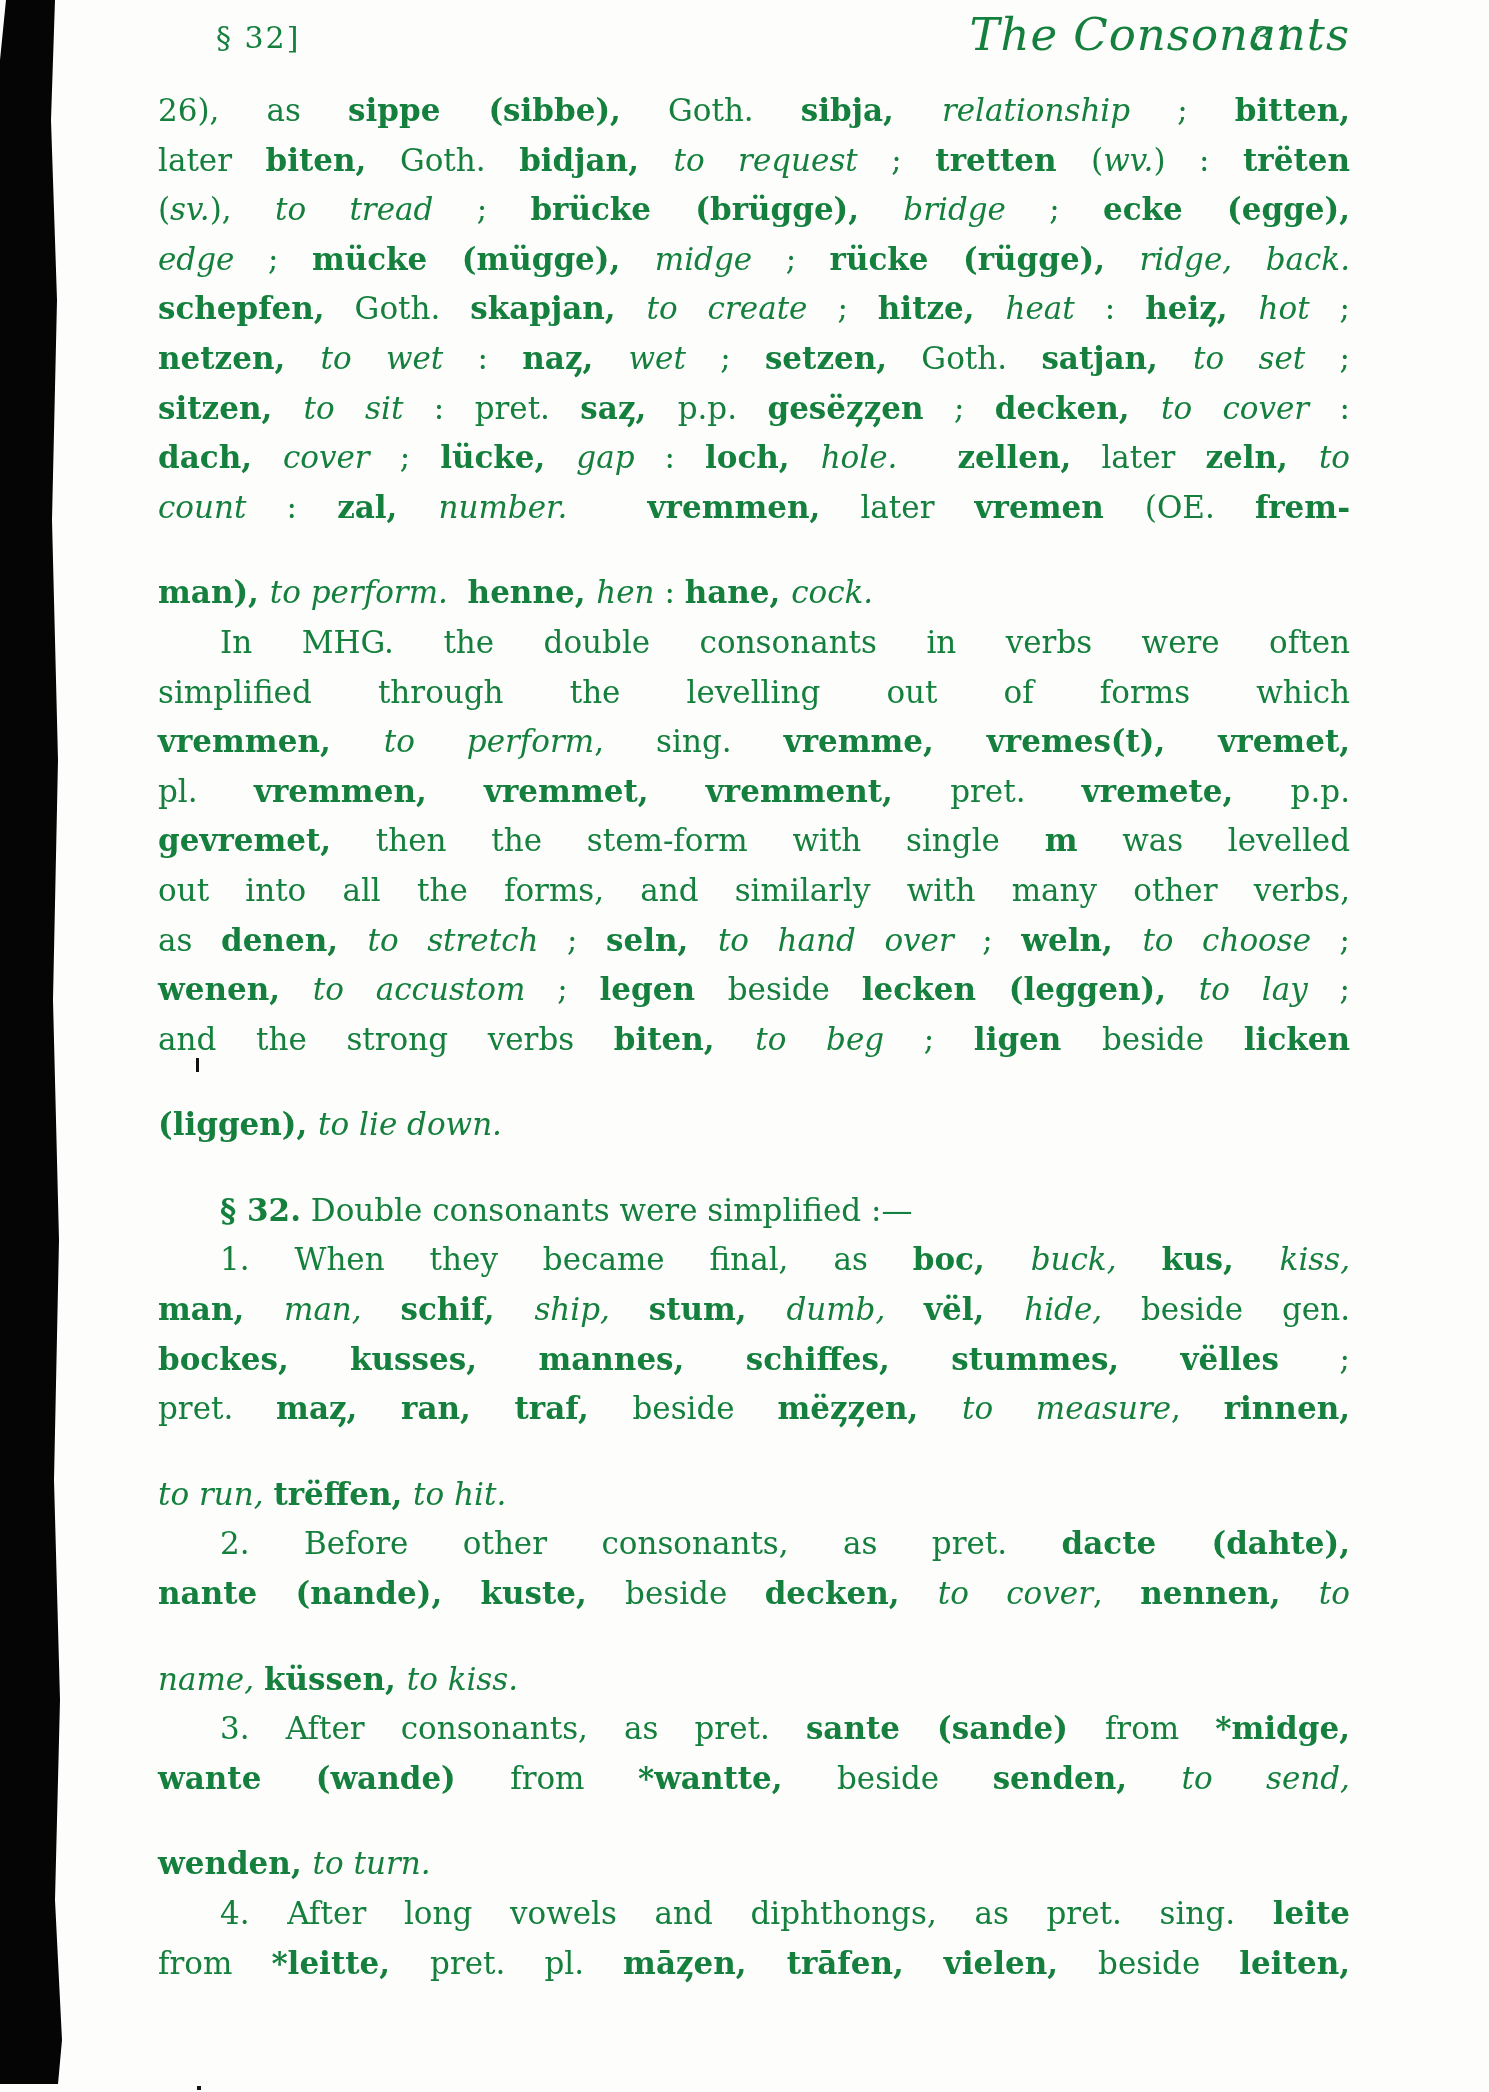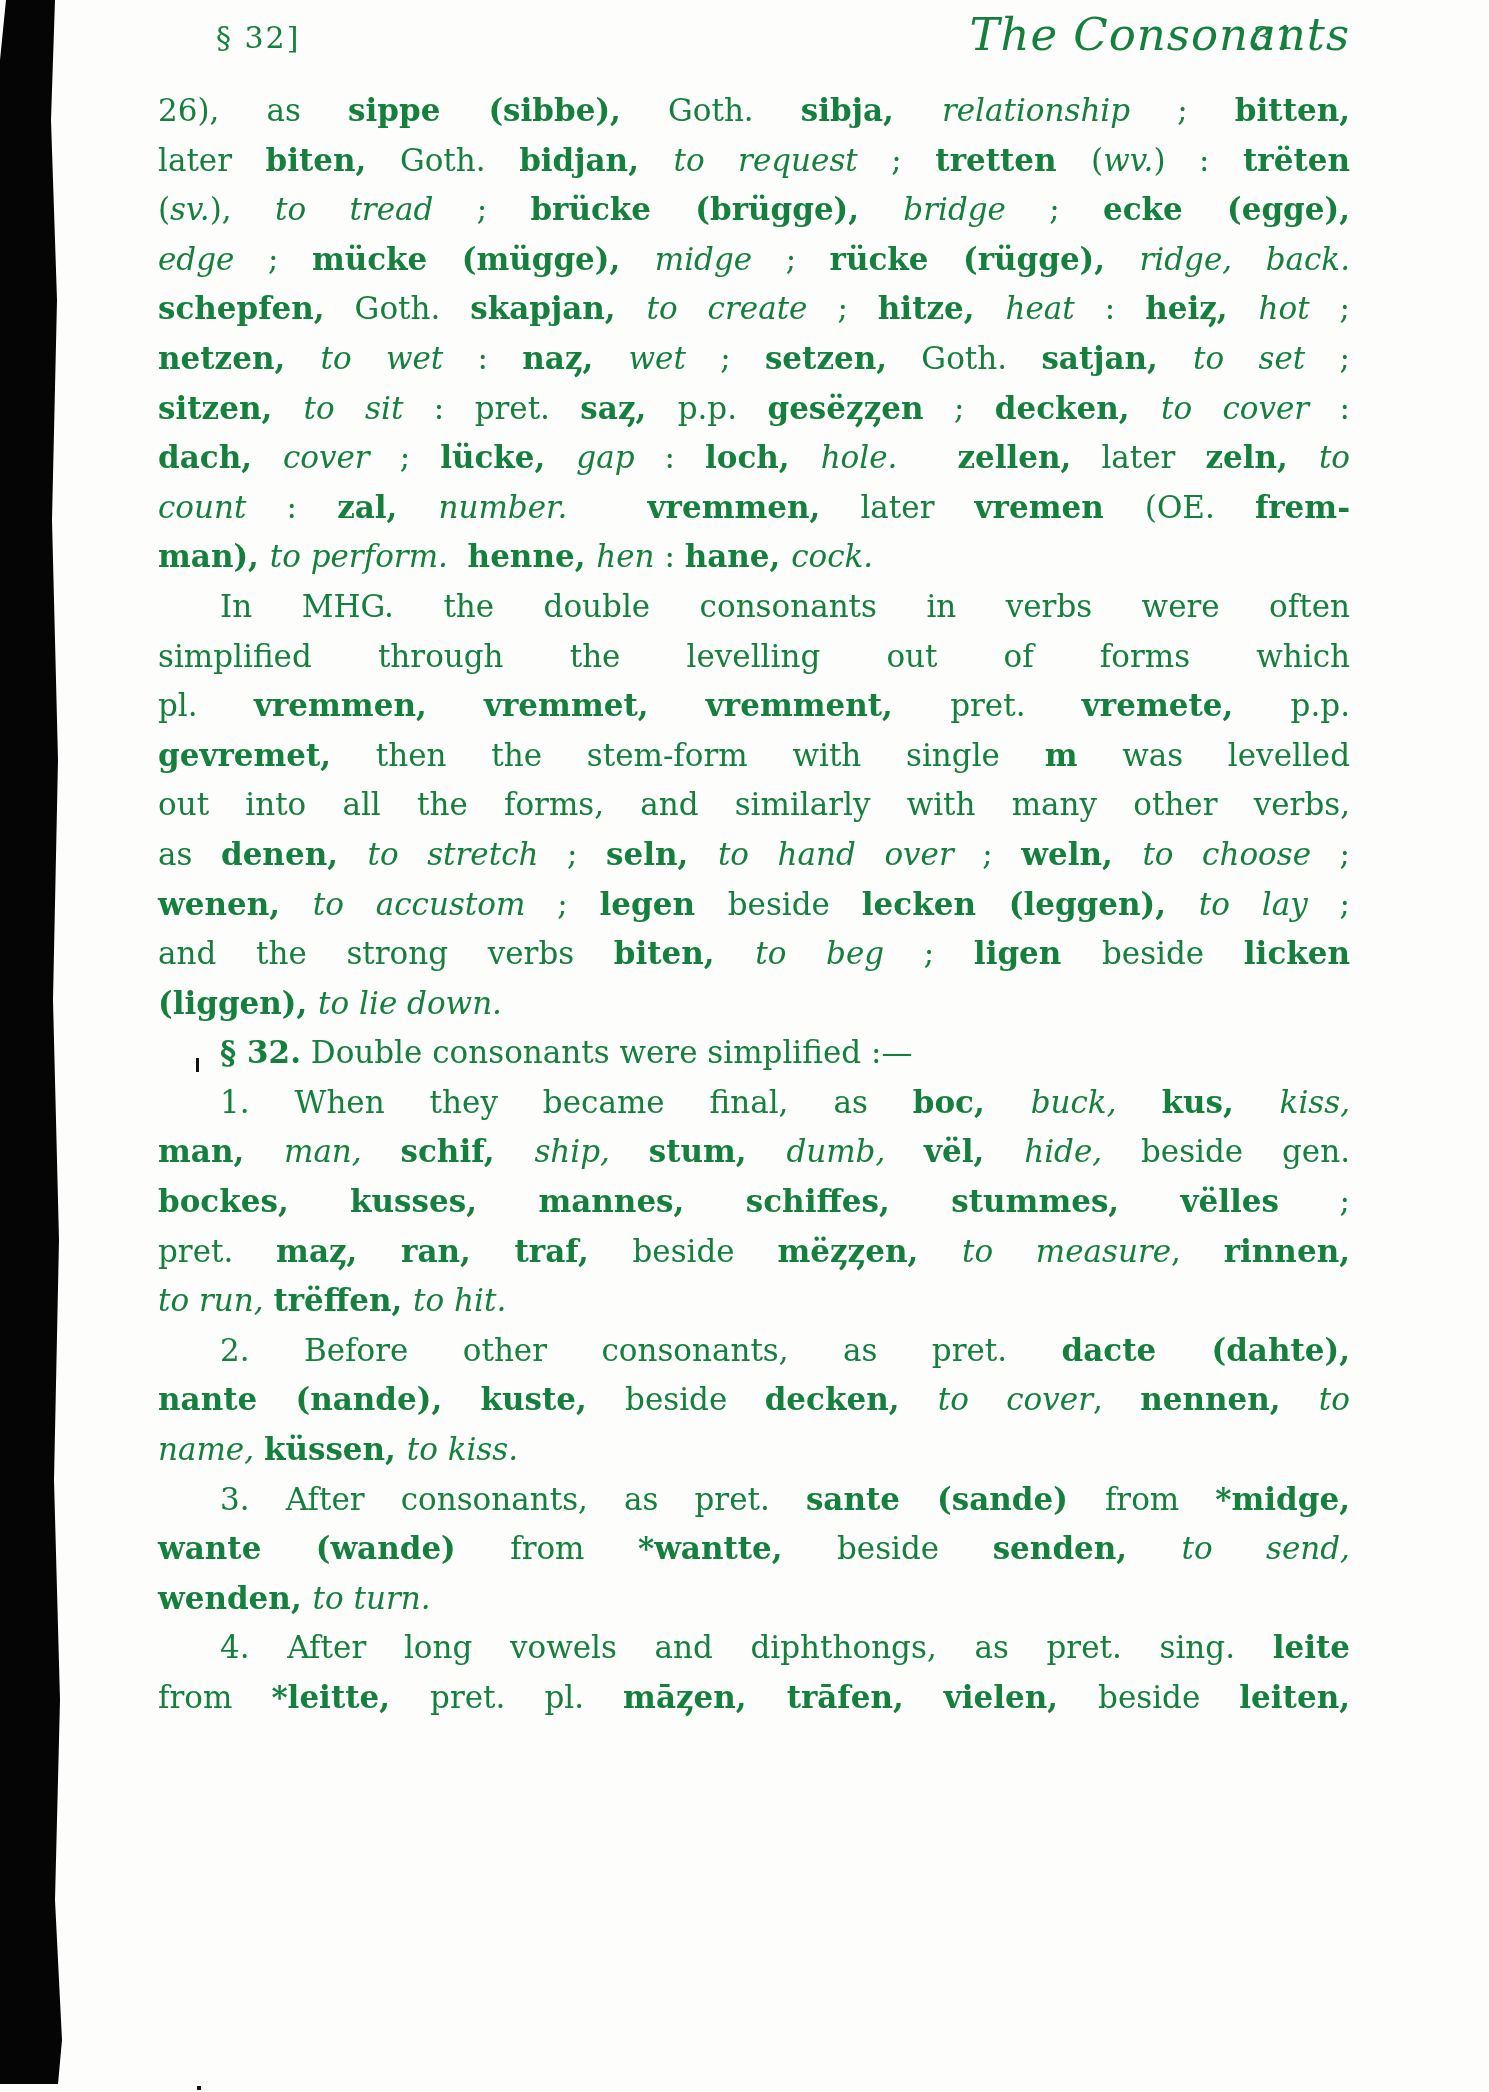--- a/index.html
+++ b/index.html
@@ -31,21 +31,21 @@
   #text-block{
     position:absolute;left:158px;top:86px;width:1192px;
     font-size:31px;
   }
   .line{
     text-align:justify;
     text-align-last:justify;
     height:49.6px;line-height:49.6px;
     white-space:normal;
   }
-  .line.end{text-align-last:left;}
+  .line.end{text-align-last:left;margin-top:36px;}
   .line.indent{text-indent:62px;}
   .b{font-weight:bold;}
   .i{font-style:italic;}
   .r{font-style:normal;font-weight:normal;}
 </style>
 </head>
 <body>
 
 <div id="page">
   <div id="gutter"></div>
@@ -64,20 +64,21 @@
       <div class="line"><span class="r">(</span><span class="i">sv.</span><span class="r">), </span><span class="i">to tread</span><span class="r"> ; </span><span class="b">brücke (brügge), </span><span class="i">bridge</span><span class="r"> ; </span><span class="b">ecke (egge),</span></div>
       <div class="line"><span class="i">edge</span><span class="r"> ; </span><span class="b">mücke (mügge), </span><span class="i">midge</span><span class="r"> ; </span><span class="b">rücke (rügge), </span><span class="i">ridge, back.</span></div>
       <div class="line"><span class="b">schepfen,</span><span class="r"> Goth. </span><span class="b">skapjan, </span><span class="i">to create</span><span class="r"> ; </span><span class="b">hitze, </span><span class="i">heat</span><span class="r"> : </span><span class="b">heiȥ, </span><span class="i">hot</span><span class="r"> ;</span></div>
       <div class="line"><span class="b">netzen, </span><span class="i">to wet</span><span class="r"> : </span><span class="b">naȥ, </span><span class="i">wet</span><span class="r"> ; </span><span class="b">setzen,</span><span class="r"> Goth. </span><span class="b">satjan, </span><span class="i">to set</span><span class="r"> ;</span></div>
       <div class="line"><span class="b">sitzen, </span><span class="i">to sit</span><span class="r"> : pret. </span><span class="b">saȥ, </span><span class="r">p.p. </span><span class="b">gesëȥȥen</span><span class="r"> ; </span><span class="b">decken, </span><span class="i">to cover</span><span class="r"> :</span></div>
       <div class="line"><span class="b">dach, </span><span class="i">cover</span><span class="r"> ; </span><span class="b">lücke, </span><span class="i">gap</span><span class="r"> : </span><span class="b">loch, </span><span class="i">hole.</span><span class="r">&nbsp; </span><span class="b">zellen,</span><span class="r"> later </span><span class="b">zeln, </span><span class="i">to</span></div>
       <div class="line"><span class="i">count</span><span class="r"> : </span><span class="b">zal, </span><span class="i">number.</span><span class="r">&nbsp; </span><span class="b">vremmen,</span><span class="r"> later </span><span class="b">vremen </span><span class="r">(OE. </span><span class="b">frem-</span></div>
       <div class="line end"><span class="b">man), </span><span class="i">to perform.</span><span class="r">&nbsp; </span><span class="b">henne, </span><span class="i">hen</span><span class="r"> : </span><span class="b">hane, </span><span class="i">cock.</span></div>
       <div class="line indent"><span class="r">In MHG. the double consonants in verbs were often</span></div>
       <div class="line"><span class="r">simplified through the levelling out of forms which</span></div>
+      <div class="line"><span class="b">vremmen, </span><span class="i">to perform</span><span class="r">, sing. </span><span class="b">vremme, vremes(t), vremet,</span></div>
       <div class="line"><span class="r">pl. </span><span class="b">vremmen, vremmet, vremment, </span><span class="r">pret. </span><span class="b">vremete, </span><span class="r">p.p.</span></div>
       <div class="line"><span class="b">gevremet,</span><span class="r"> then the stem-form with single </span><span class="b">m</span><span class="r"> was levelled</span></div>
       <div class="line"><span class="r">out into all the forms, and similarly with many other verbs,</span></div>
       <div class="line"><span class="r">as </span><span class="b">denen, </span><span class="i">to stretch</span><span class="r"> ; </span><span class="b">seln, </span><span class="i">to hand over</span><span class="r"> ; </span><span class="b">weln, </span><span class="i">to choose</span><span class="r"> ;</span></div>
       <div class="line"><span class="b">wenen, </span><span class="i">to accustom</span><span class="r"> ; </span><span class="b">legen </span><span class="r">beside </span><span class="b">lecken (leggen), </span><span class="i">to lay</span><span class="r"> ;</span></div>
       <div class="line"><span class="r">and the strong verbs </span><span class="b">biten, </span><span class="i">to beg</span><span class="r"> ; </span><span class="b">ligen </span><span class="r">beside </span><span class="b">licken</span></div>
       <div class="line end"><span class="b">(liggen), </span><span class="i">to lie down.</span></div>
       <div class="line indent end"><span class="b">§ 32.</span><span class="r"> Double consonants were simplified :—</span></div>
       <div class="line indent"><span class="r">1. When they became final, as </span><span class="b">boc, </span><span class="i">buck, </span><span class="b">kus, </span><span class="i">kiss,</span></div>
       <div class="line"><span class="b">man, </span><span class="i">man, </span><span class="b">schif, </span><span class="i">ship, </span><span class="b">stum, </span><span class="i">dumb, </span><span class="b">vël, </span><span class="i">hide,</span><span class="r"> beside gen.</span></div>

